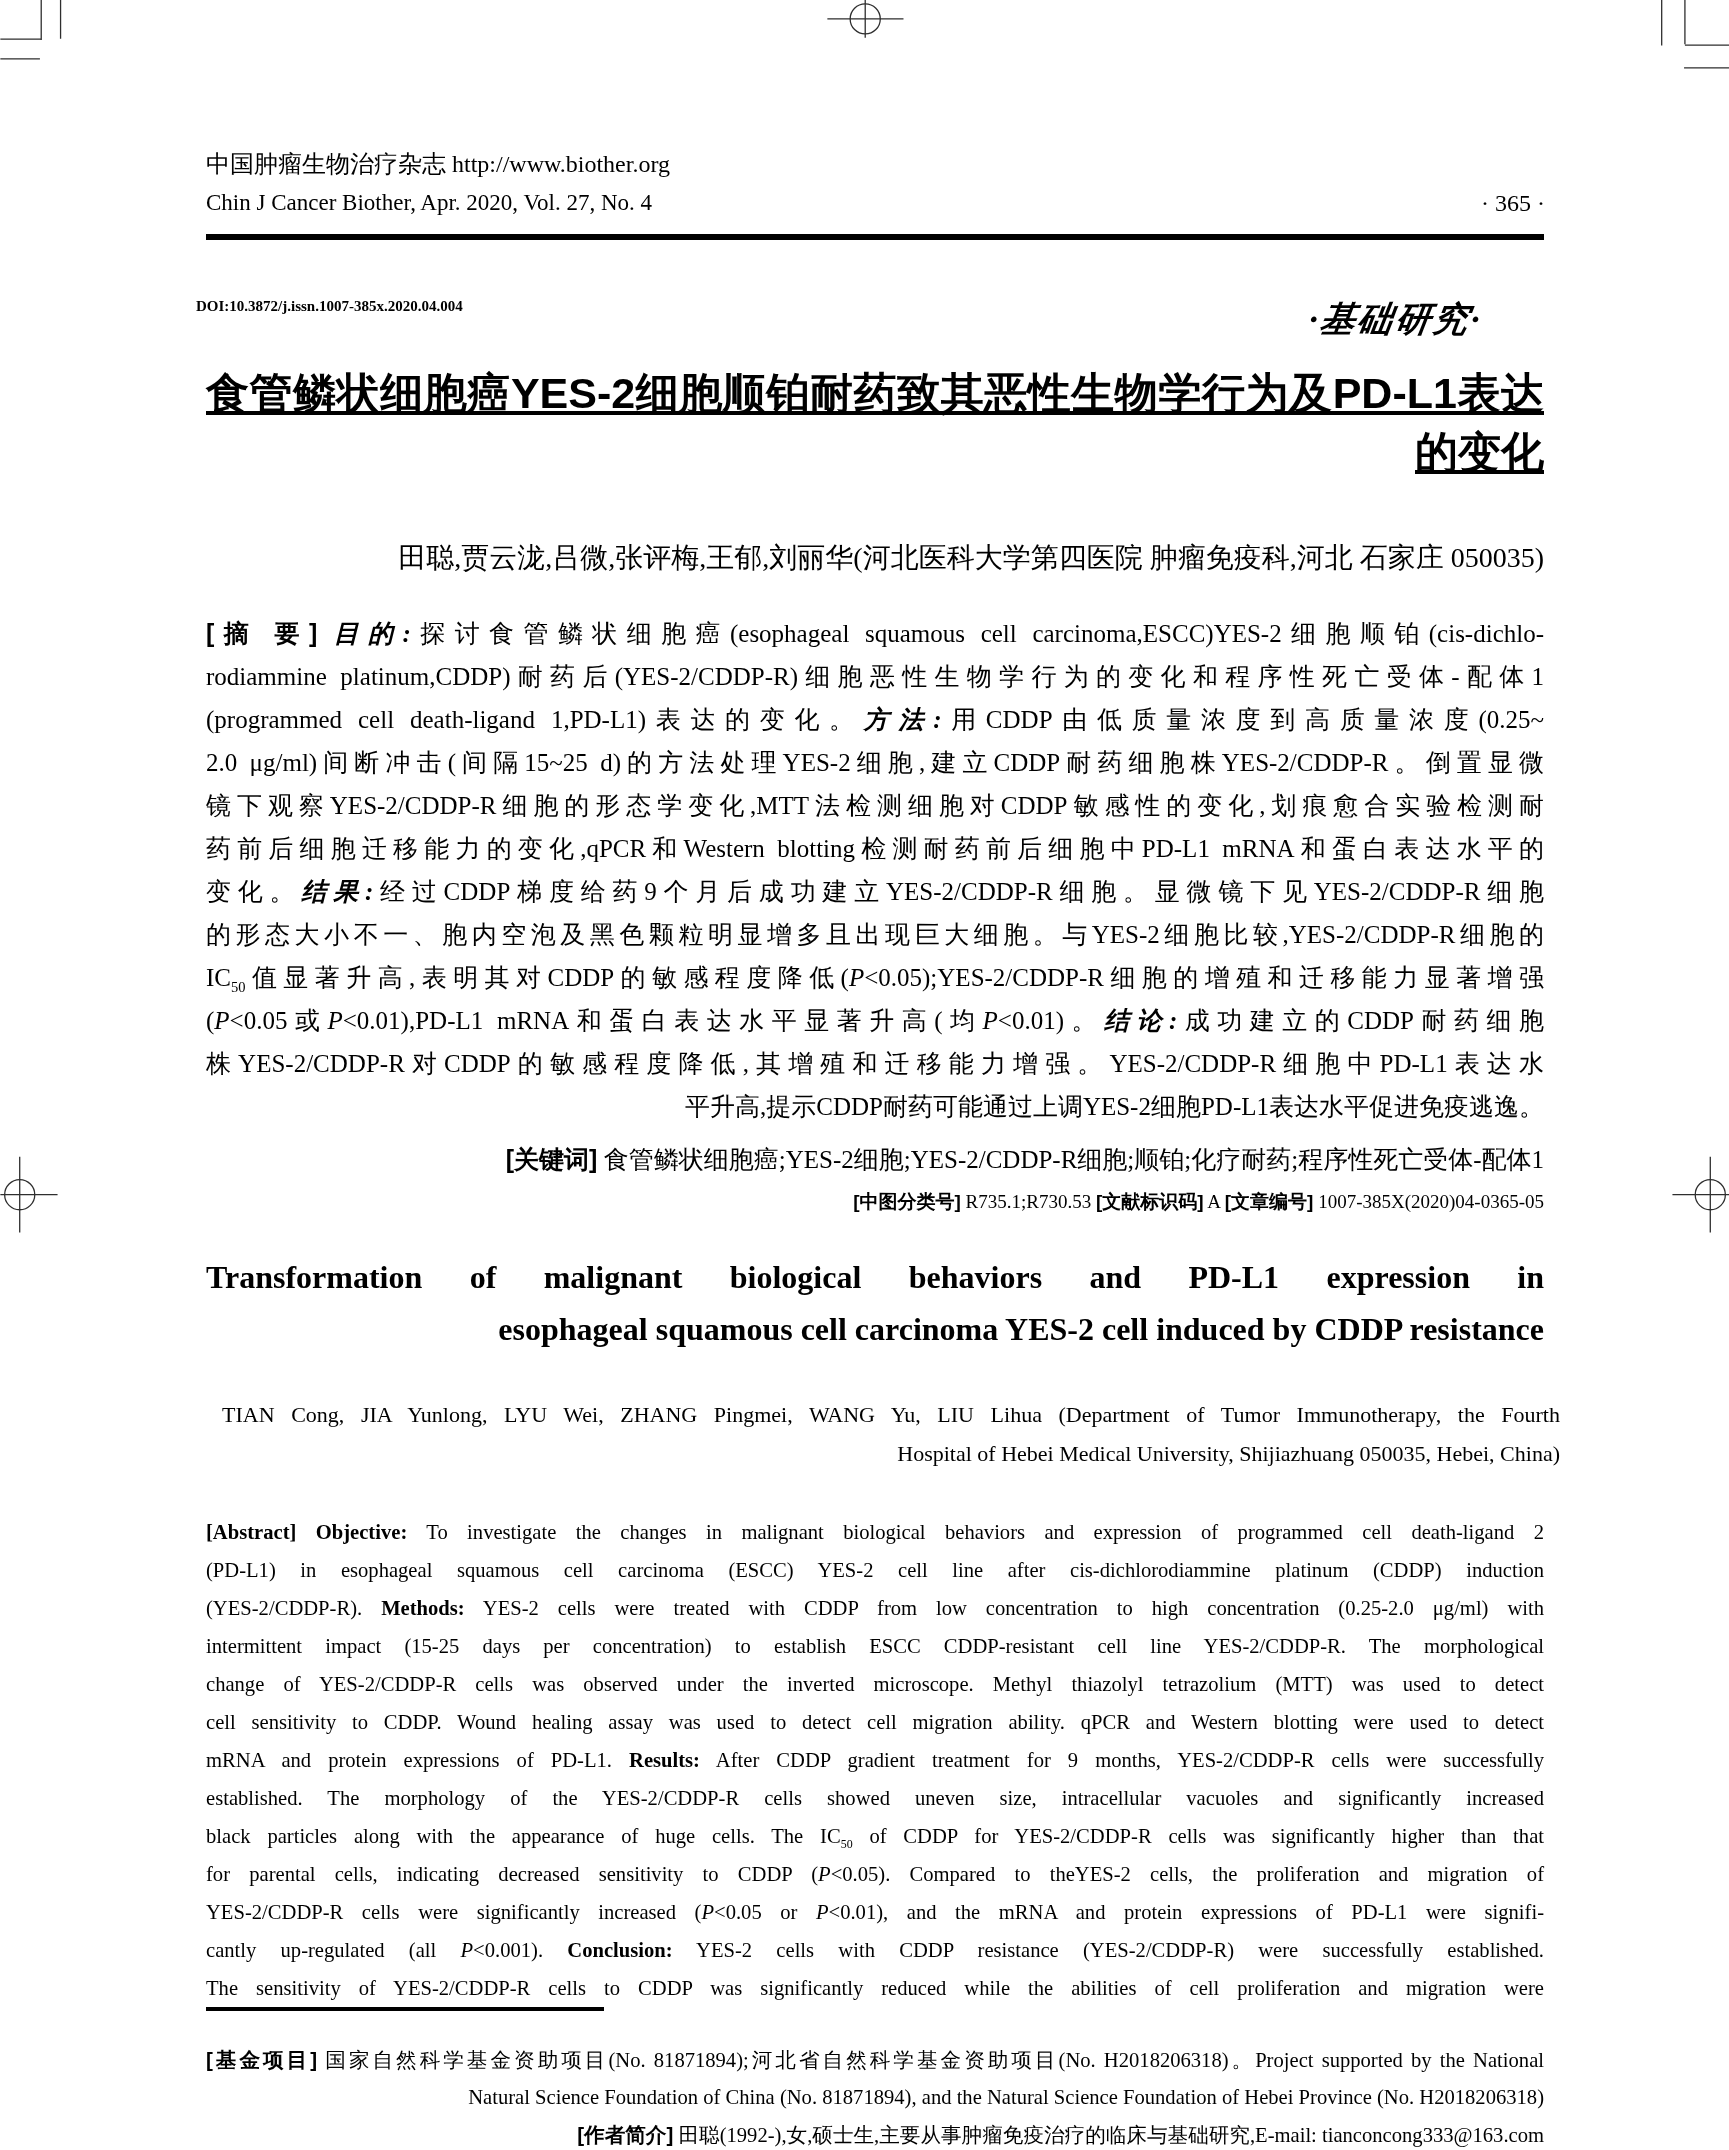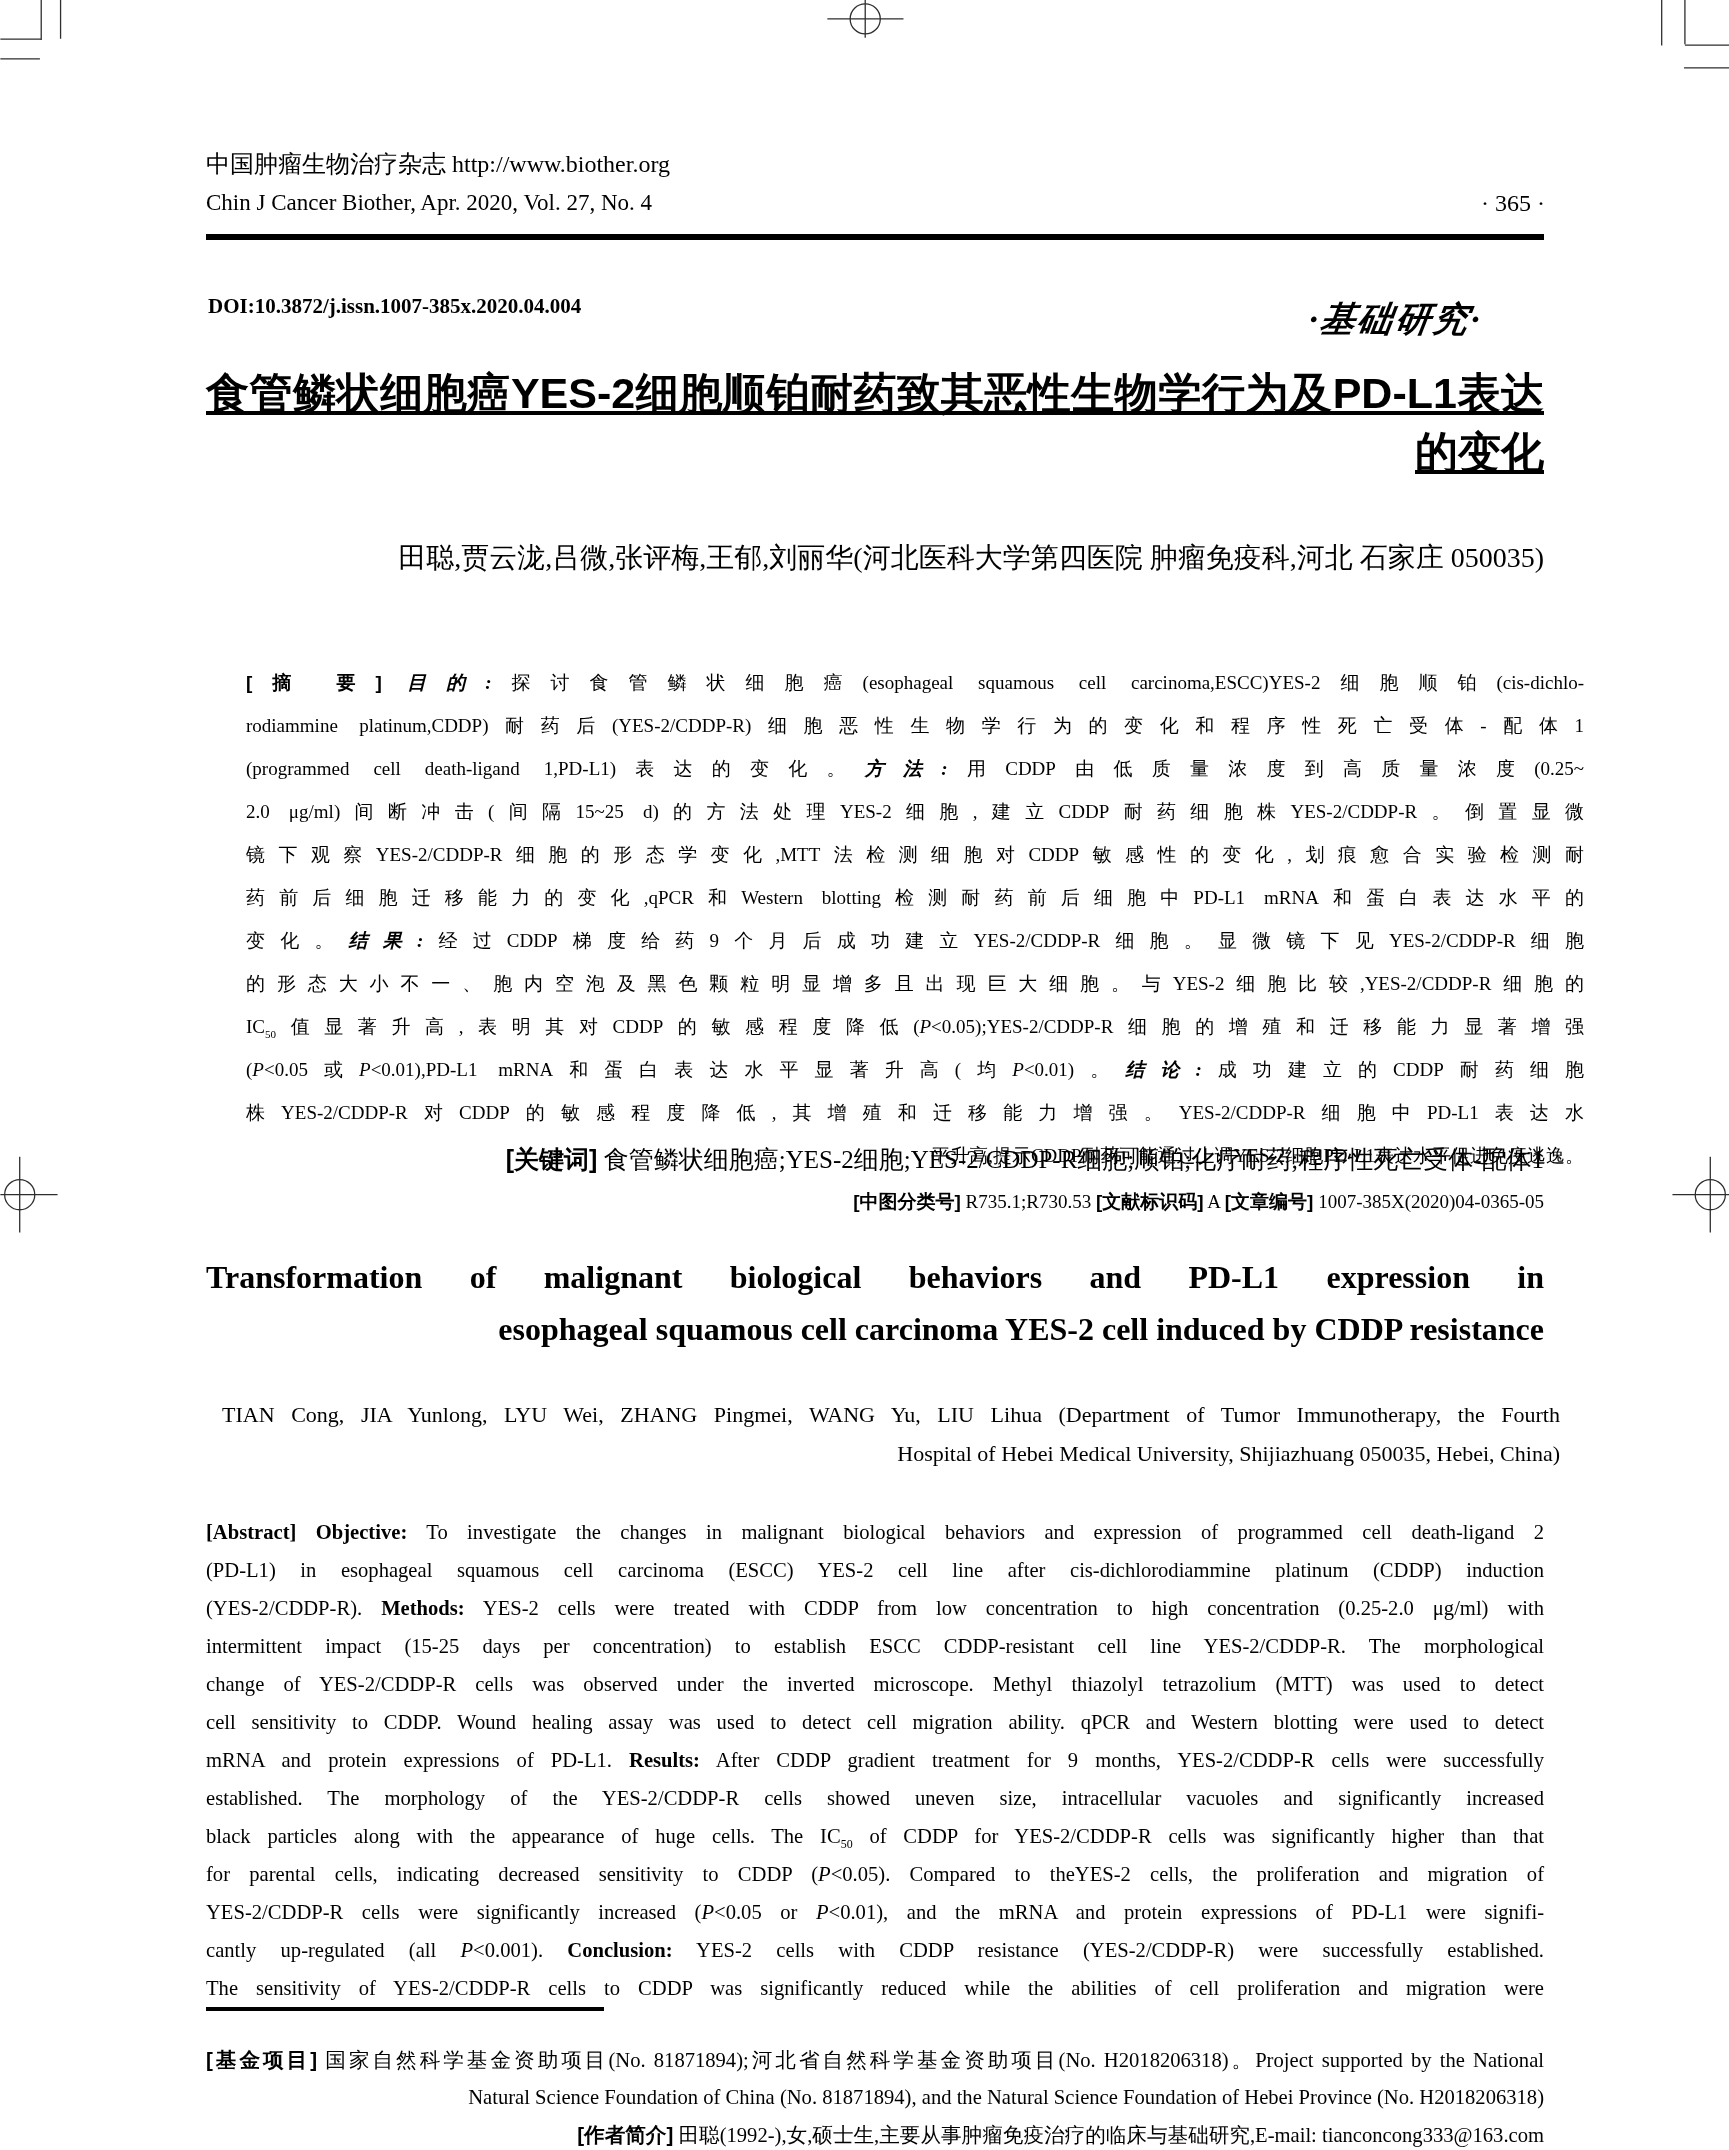--- a/index.html
+++ b/index.html
@@ -27,31 +27,31 @@
   .i { font-style: italic; }
   .h { font-family: "Liberation Sans", "DejaVu Sans", sans-serif; }
   sub { font-size: 0.58em; line-height: 0; }
 
   
   .header-cn { left:206px; top:149px; width:946px; font-size:24px; line-height:30px; }
   .header-en { left:206px; top:188px; width:946px; font-size:23px; line-height:29px; }
   .page-num  { right:185px; top:190px; font-size:24px; line-height:27.5px; }
   .rule-bar  { left:206px; top:234px; width:1338px; height:6px; background:#000; }
 
-  .doi       { left:208px; top:293px; width:946px; font-size:21px; font-weight:700; line-height:27.5px; }
+  .doi       { left:196px; top:293px; width:946px; font-size:15px; font-weight:700; line-height:27.5px; }
   .col-label {
     right:248px; top:296px; font-size:35px; font-weight:700; font-style:italic;
     letter-spacing:2.6px; transform:skewX(-8deg);
   }
 
   .title-cn  { left:206px; top:364px; width:1338px; font-size:43px; line-height:59px;
                font-weight:700; font-family:"Liberation Sans","DejaVu Sans",sans-serif;text-decoration:underline; }
   .authors-cn{ left:206px; top:540px; width:1338px; font-size:28px; line-height:35px; }
 
-  .abs-cn    { left:206px; top:661px; width:1338px; font-size:19px; line-height:43px;margin-left:40px; }
+  .abs-cn    { left:206px; top:612px; width:1338px; font-size:25px; line-height:43px; }
   .kw-line   { left:206px; top:1140px; width:1338px; font-size:25px; line-height:39px; }
   .class-line{ left:206px; top:1182px; width:1338px; font-size:19px; line-height:39px; }
 
   .title-en  { left:206px; top:1251px; width:1338px; font-size:32px; line-height:52px; font-weight:700; }
   .authors-en{ left:222px; top:1395px; width:1338px; font-size:22px; line-height:39px; }
   .abs-en    { left:206px; top:1513px; width:1338px; font-size:20.6px; line-height:38px; }
 
   .fn-rule   { left:206px; top:2007px; width:398px; height:3.9px; background:#000; }
   .footnotes { left:206px; top:2041px; width:1338px; font-size:20.6px; line-height:37px; }
 

